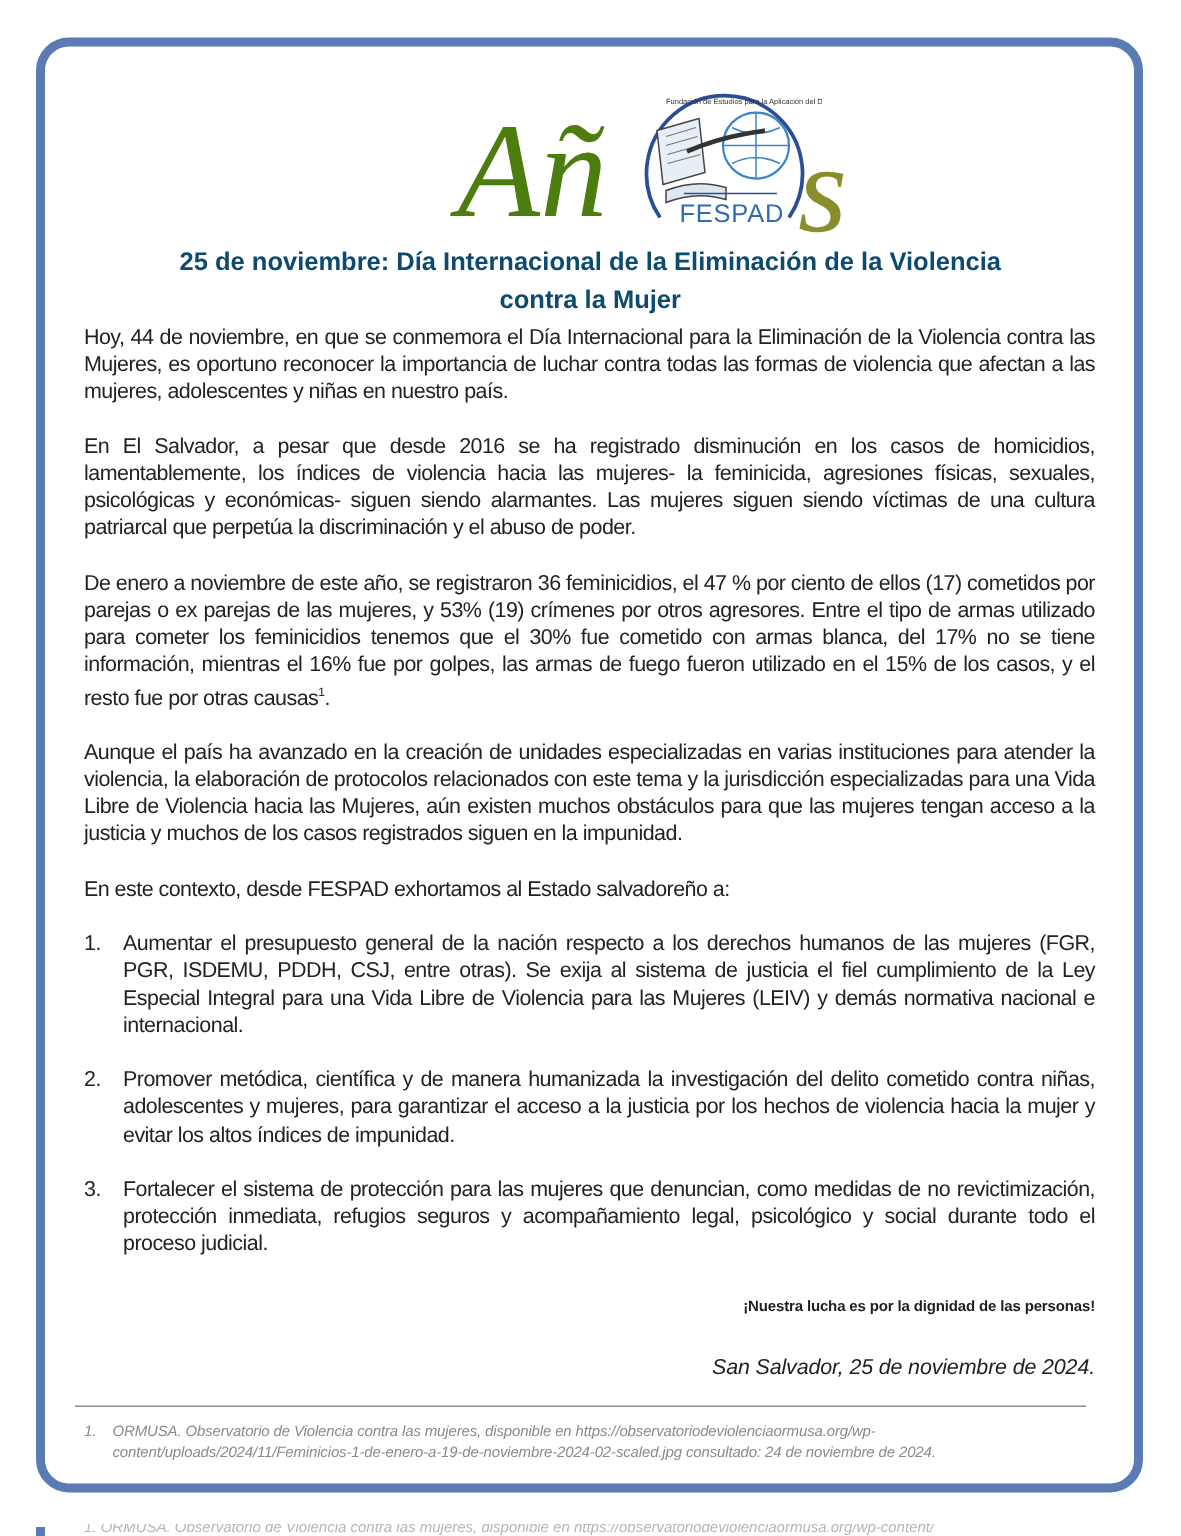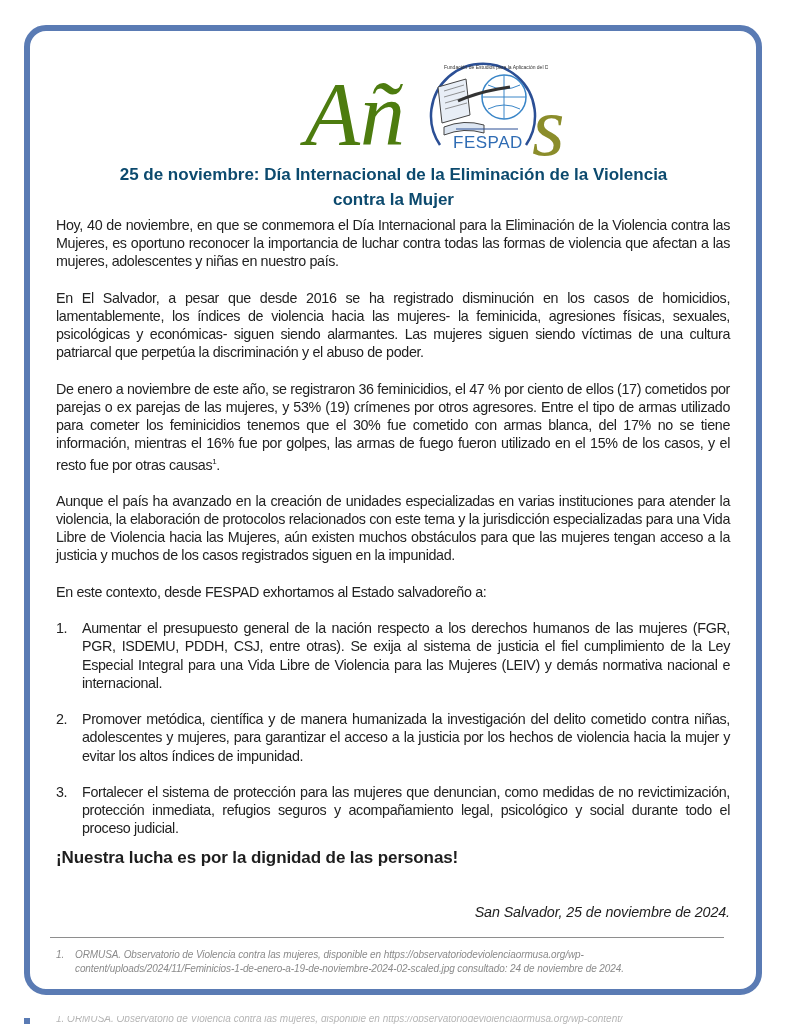--- a/index.html
+++ b/index.html
@@ -32,22 +32,22 @@
     }
     .body {
       position: absolute; left: 56px; top: 216px; width: 674px;
       font-size: 14.3px; line-height: 18.2px; text-align: justify; letter-spacing: -0.35px; color: #222;
     }
     .body p { margin: 0 0 18.2px 0; }
     .list { margin: 0; padding: 0; list-style: none; }
     .list li { position: relative; padding-left: 26px; margin-bottom: 18.2px; text-align: justify; }
     .list .ln { position: absolute; left: 0; top: 0; }
     .closing {
-      position: absolute; left: 56px; top: 848px; width: 674px; text-align: left;
-      font-weight: bold; font-size: 17px; color: #1e1e1e; letter-spacing: -0.1px;
+      position: absolute; left: 56px; top: 866px; width: 674px; text-align: right;
+      font-weight: bold; font-size: 10px; color: #1e1e1e; letter-spacing: -0.1px;
     }
     .place-date {
       position: absolute; left: 56px; top: 904px; width: 674px; text-align: right;
       font-size: 14.3px; color: #1e1e1e; letter-spacing: -0.1px; font-style: italic;
     }
     .fn-rule { position: absolute; left: 50px; top: 937px; width: 674px; height: 1px; background: #8e8e8e; }
     .footnote {
       position: absolute; left: 56px; top: 948px; width: 680px; font-size: 10px; line-height: 14px;
       font-style: italic; color: #8a8a8a; letter-spacing: -0.1px;
     }
@@ -80,21 +80,21 @@
   <span class="logo-text">FESPAD</span>
   <span class="anos-s">s</span>
 </div>
 
 <div class="title">
   <div>25 de noviembre: Día Internacional de la Eliminación de la Violencia</div>
   <div>contra la Mujer</div>
 </div>
 
 <div class="body">
-  <p>Hoy, 40 de noviembre, en que se conmemora el Día Internacional para la Eliminación de la Violencia contra las Mujeres, es oportuno reconocer la importancia de luchar contra todas las formas de violencia que afectan a las mujeres, adolescentes y niñas en nuestro país.</p>
+  <p>Hoy, 44 de noviembre, en que se conmemora el Día Internacional para la Eliminación de la Violencia contra las Mujeres, es oportuno reconocer la importancia de luchar contra todas las formas de violencia que afectan a las mujeres, adolescentes y niñas en nuestro país.</p>
   <p>En El Salvador, a pesar que desde 2016 se ha registrado disminución en los casos de homicidios, lamentablemente, los índices de violencia hacia las mujeres- la feminicida, agresiones físicas, sexuales, psicológicas y económicas- siguen siendo alarmantes. Las mujeres siguen siendo víctimas de una cultura patriarcal que perpetúa la discriminación y el abuso de poder.</p>
   <p><span>De enero a noviembre de este año, se registraron 36 feminicidios, el 47 % por ciento de ellos (17) cometidos por parejas o ex parejas de las mujeres, y 53% (19) crímenes por otros agresores. Entre el tipo de armas utilizado para cometer los feminicidios tenemos que el 30% fue cometido con armas blanca, del 17% no se tiene información, mientras el 16% fue por golpes, las armas de fuego fueron utilizado en el 15% de los casos, y el resto fue por otras causas</span><sup style="font-size:8px">1</sup><span>.</span></p>
   <p>Aunque el país ha avanzado en la creación de unidades especializadas en varias instituciones para atender la violencia, la elaboración de protocolos relacionados con este tema y la jurisdicción especializadas para una Vida Libre de Violencia hacia las Mujeres,  aún existen muchos obstáculos para que las mujeres tengan acceso a la justicia y muchos de los casos registrados siguen en la impunidad.</p>
   <p>En este contexto, desde FESPAD exhortamos al Estado salvadoreño a:</p>
   <ul class="list">
     <li><span class="ln">1.</span><span>Aumentar el presupuesto general de la nación respecto a los derechos humanos de las mujeres (FGR, PGR, ISDEMU, PDDH, CSJ, entre otras). Se exija al sistema de justicia el fiel cumplimiento de la Ley Especial Integral para una Vida Libre de Violencia para las Mujeres (LEIV) y demás normativa nacional e internacional.</span></li>
     <li><span class="ln">2.</span><span>Promover metódica, científica y de manera humanizada la investigación del delito cometido contra niñas, adolescentes y mujeres, para garantizar el acceso a la justicia por los hechos de violencia hacia la mujer y evitar los altos índices de impunidad.</span></li>
     <li><span class="ln">3.</span><span>Fortalecer el sistema de protección para las mujeres que denuncian, como medidas de no revictimización, protección inmediata, refugios seguros y acompañamiento legal, psicológico y social durante todo el proceso judicial.</span></li>
   </ul>
 </div>

